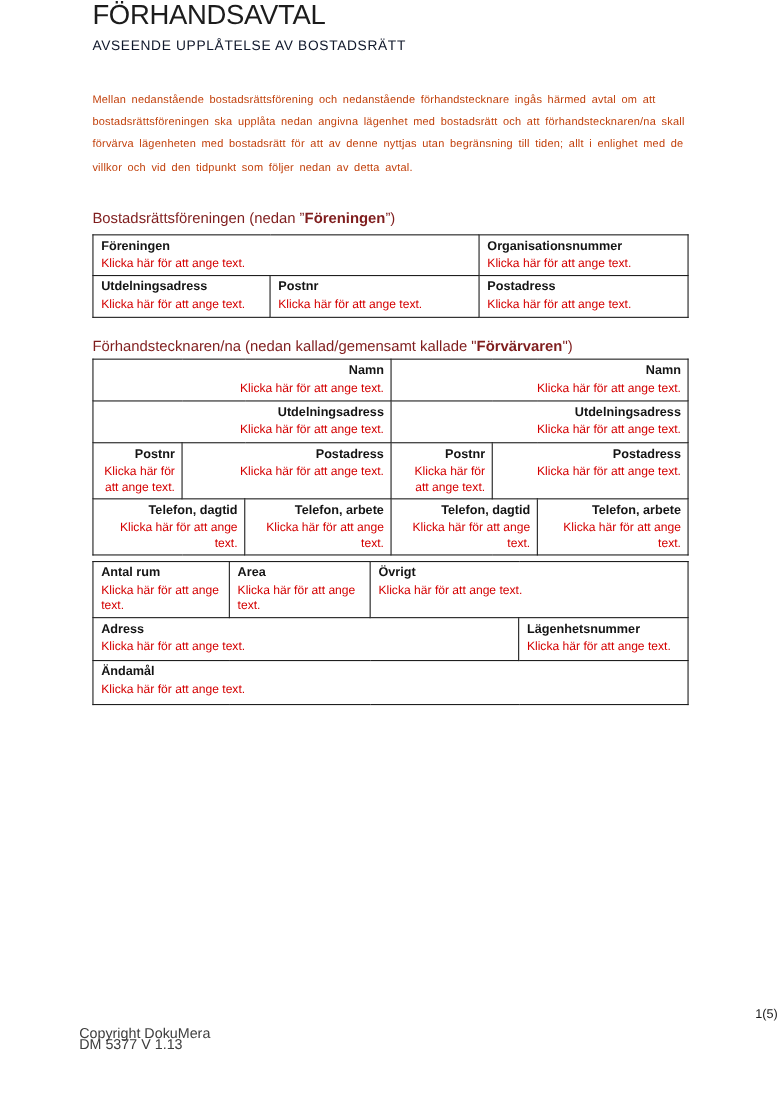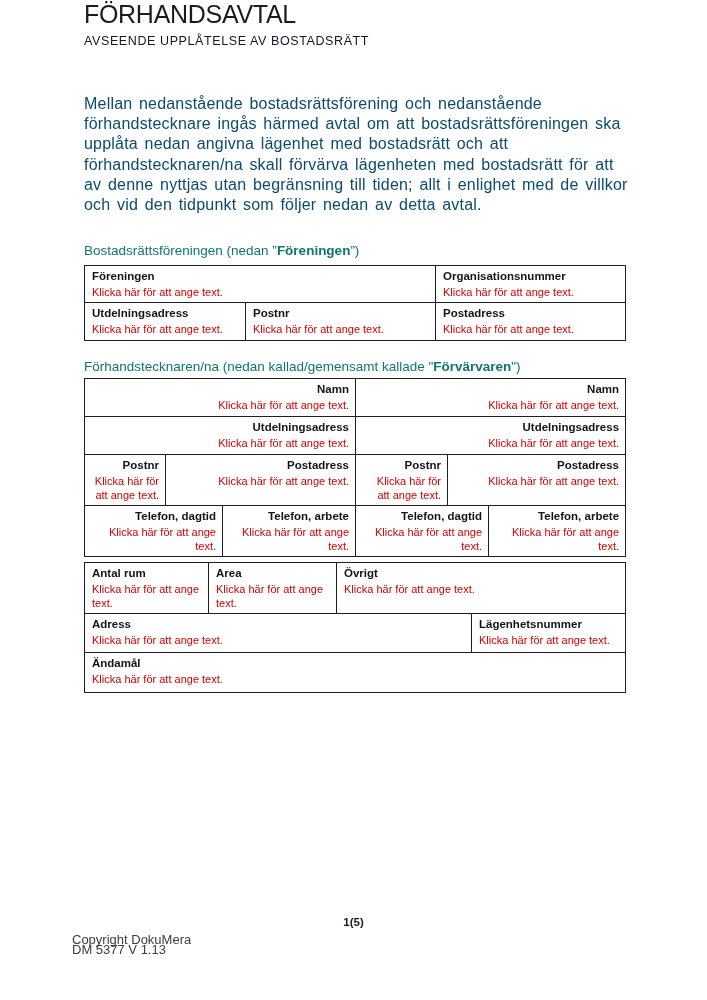--- a/index.html
+++ b/index.html
@@ -16,29 +16,29 @@
   .doc-title {
     font-size: 25px; line-height: 28px; font-weight: 400;
     letter-spacing: -0.3px; color: #1c1c1c;
   }
   .doc-subtitle {
     margin-top: 6px;
     font-size: 12.5px; line-height: 15px; font-weight: 400;
     letter-spacing: 0.6px; color: #0f172a;
   }
   .intro {
-    margin-top: 45px;
-    font-size: 16px; line-height: 20.2px;
+    margin-top: 33px;
+    font-size: 10px; line-height: 20.2px;
     letter-spacing: 0.2px; word-spacing: 2px;
-    color: #0c4a6e;
+    color: #c2410c;
     width: 547px;
   }
 
   .section-heading {
-    font-size: 13.5px; line-height: 17px; color: #0f766e;
+    font-size: 13.5px; line-height: 17px; color: #7f1d1d;
   }
   .section-heading .bold { font-weight: bold; }
   .sh-1 { margin-top: 27px; }
   .sh-2 { margin-top: 17px; }
   .sh-3 { margin-top: 21px; }
 
   table {
     border-collapse: collapse; table-layout: fixed;
     width: 541px;
   }
@@ -54,21 +54,21 @@
     font-size: 11.5px; font-weight: bold; line-height: 15px; color: #141414;
   }
   .ph {
     margin-top: 1px;
     font-size: 11px; line-height: 14px; color: #d40000;
     cursor: pointer;
   }
 
   .page-number {
     position: absolute; top: 916px; left: 0; width: 707px;
-    text-align: center; font-size: 11.5px; color: #1a1a1a; font-weight: bold;
+    text-align: right; font-size: 11.5px; color: #1a1a1a;
   }
   .copyright {
     position: absolute; top: 935px; left: 72px;
     font-size: 13px; line-height: 10px; color: #3d3d3d;
   }
 </style>
 </head>
 <body>
 
 <div class="page">

